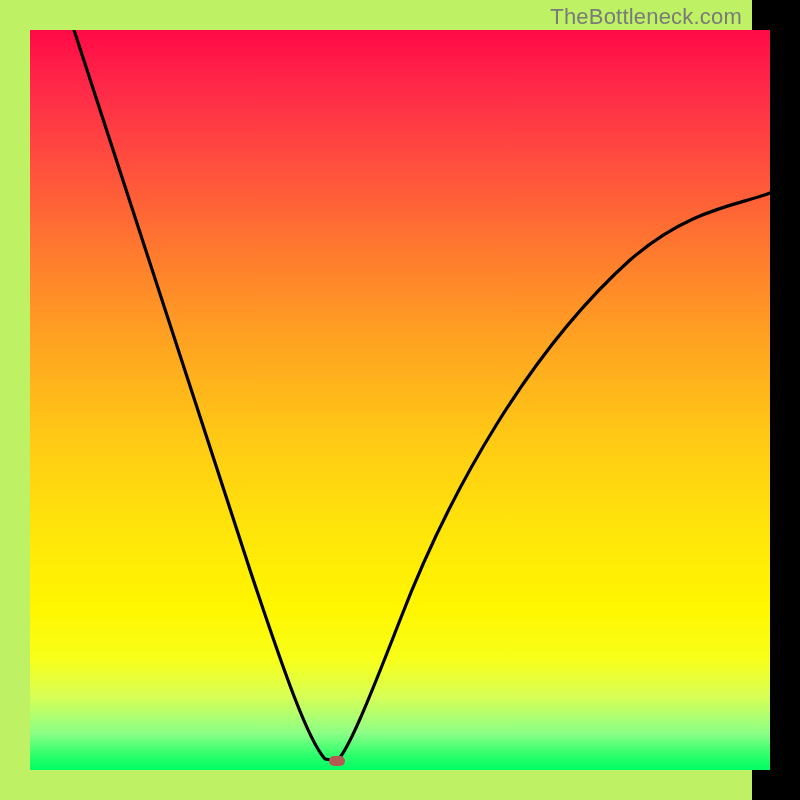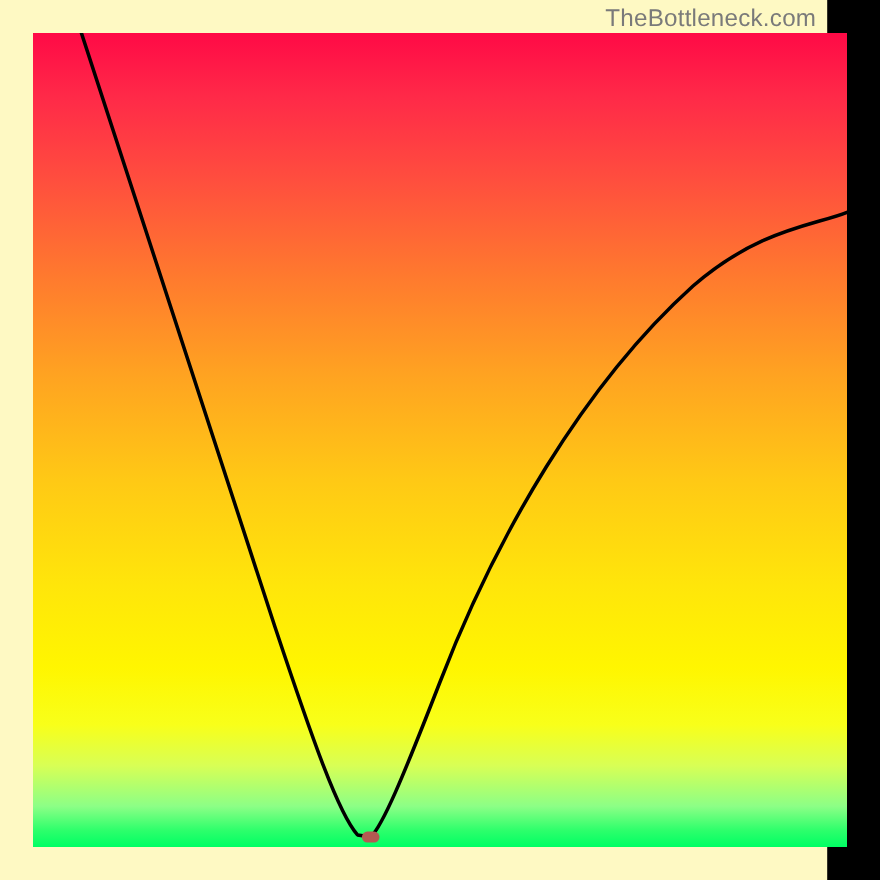--- a/index.html
+++ b/index.html
@@ -8,21 +8,21 @@
     width: 800px;
     height: 800px;
     overflow: hidden;
     background: #000;
     font-family: Arial, Helvetica, sans-serif;
   }
   .frame {
     position: relative;
     width: 752px;
     height: 800px;
-    background: #fef9c3;
+    background: #bef264;
     text-decoration: underline;
   }
   .watermark {
     position: absolute;
     top: 4px;
     right: 10px;
     color: #7a7a7a;
     font-size: 22px;
     font-weight: 500;
     letter-spacing: 0.2px;

